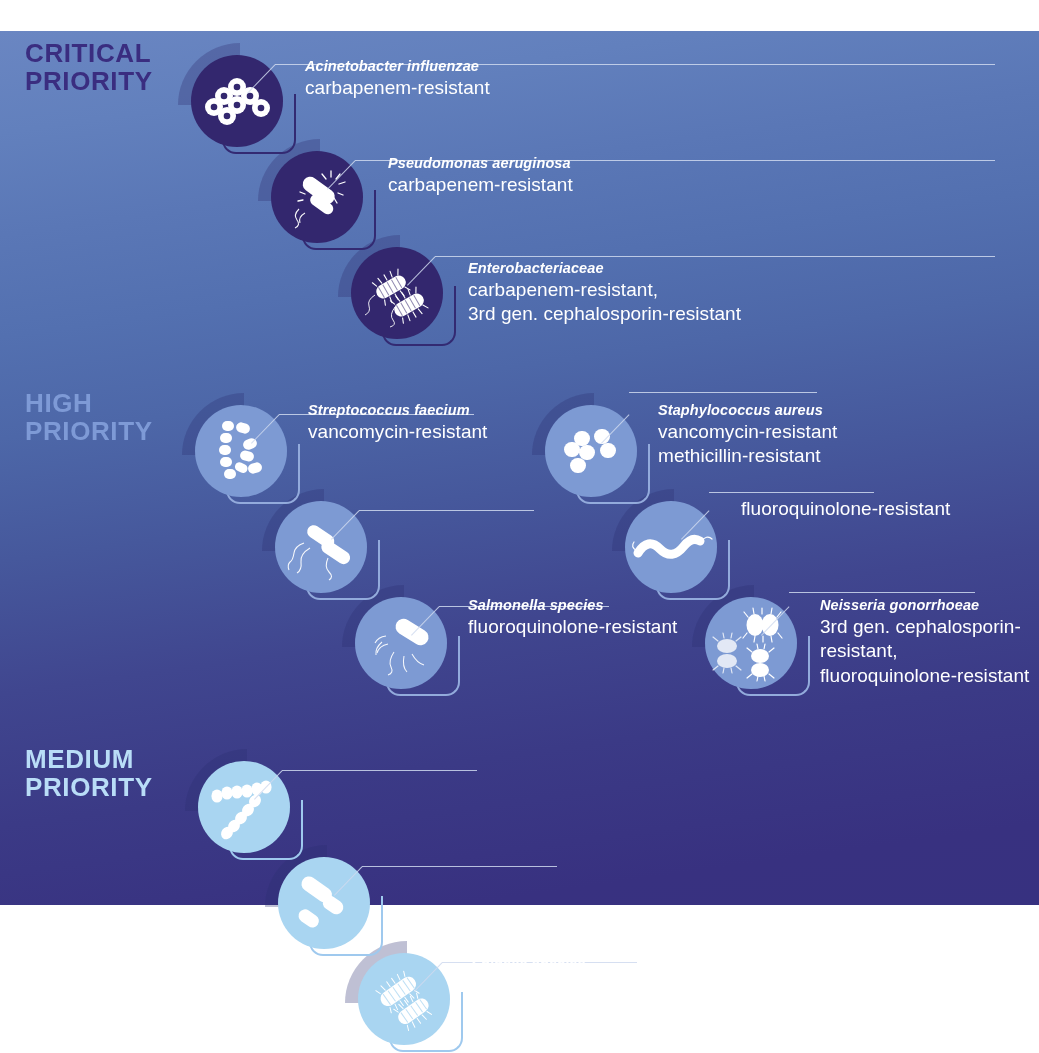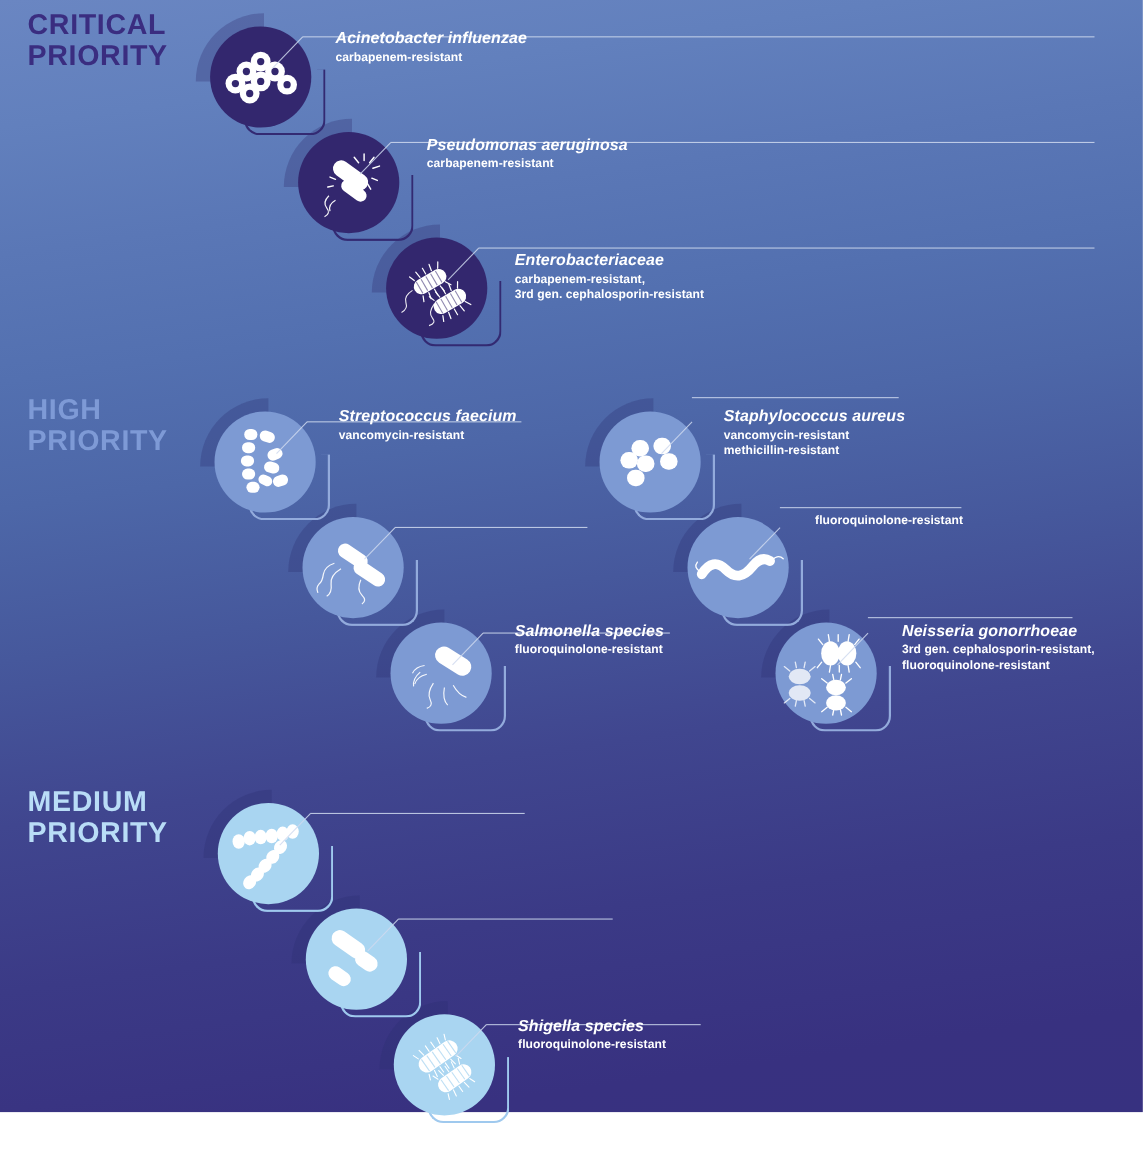--- a/index.html
+++ b/index.html
@@ -3,22 +3,23 @@
 <meta charset="utf-8">
 <title>WHO Priority Pathogens</title>
 <style>
   html,body{margin:0;padding:0;}
   body{
     width:1039px;height:1053px;
     font-family:"Liberation Sans", sans-serif;
     background:linear-gradient(170deg,#6380bd 0%,#5f7cbb 14%,#56६f b3 22%,#5169ae 32%,#4a5da4 45%,#433f94 62%,#3c3687 78%,#383180 100%);
     overflow:hidden;position:relative;
   }
-  #stage{position:absolute;inset:0;width:1039px;height:1011px;
+  #stage{position:absolute;inset:0;width:1039px;height:874px;
     background:linear-gradient(172deg,#6a86c2 0%,#6280bd 10%,#5a77b6 20%,#5370b0 30%,#4d67a8 40%,#46589c 52%,#40468f 65%,#3b3a86 78%,#383180 92%,#373180 100%);
+    margin-top:31px;
   }
   
   .section-head{position:absolute;font-weight:bold;letter-spacing:.6px;line-height:1.08;
      font-size:26px;text-transform:uppercase;white-space:pre-line;}
   .sh-critical{color:#3a2d80;}
   .sh-high{color:#7e9ad6;}
   .sh-medium{color:#b9ddf7;}
 
   
   .wedge{position:absolute;opacity:.30;}
@@ -43,21 +44,21 @@
 
   
   .leader{position:absolute;height:1px;background:#cfd9ef;opacity:.85;
      transform-origin:0 0;}
   .rule{position:absolute;height:1px;background:#cfd9ef;opacity:.85;}
 
   
   .label{position:absolute;color:#ffffff;}
   .label .sp{font-weight:bold;font-style:italic;font-size:14.5px;line-height:1.22;
      display:block;letter-spacing:.1px;}
-  .label .rs{font-weight:bold;font-size:11px;line-height:1.30;display:block;
+  .label .rs{font-weight:normal;font-size:19px;line-height:1.30;display:block;
      letter-spacing:.05px;white-space:pre-line;}
 
   
   .glyph{position:absolute;pointer-events:none;}
   .glyph svg{display:block;overflow:visible;}
 </style>
 </head>
 <body>
 
 <div id="stage">

